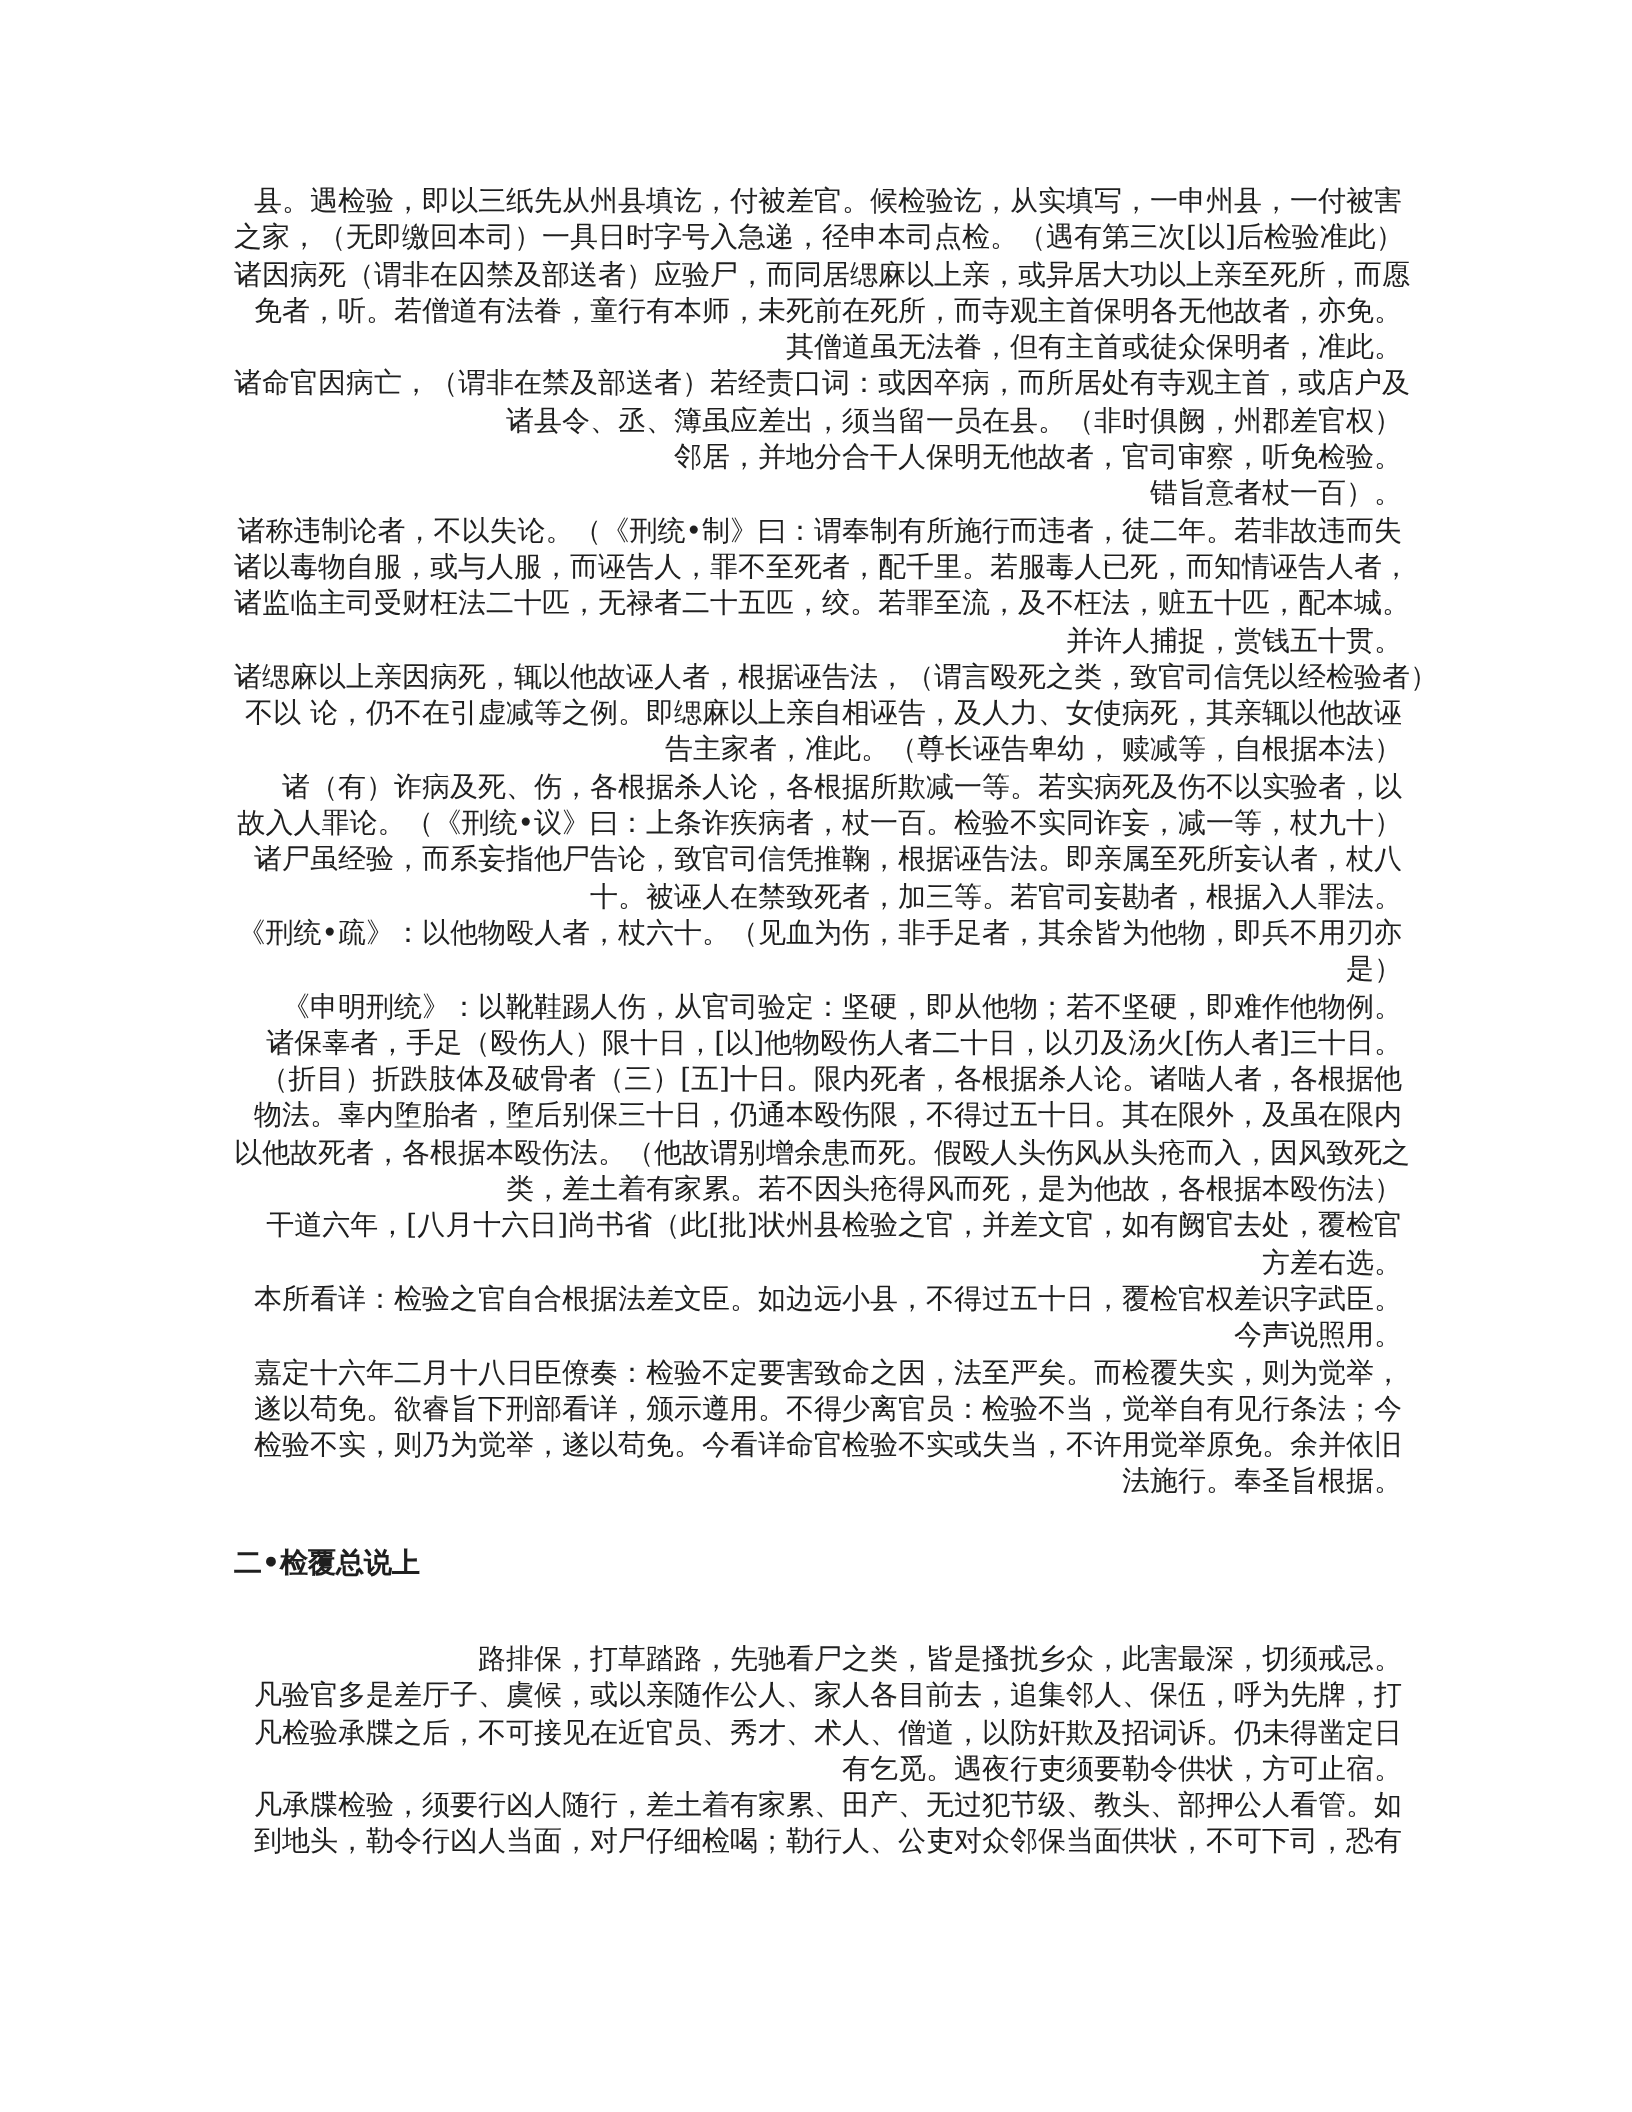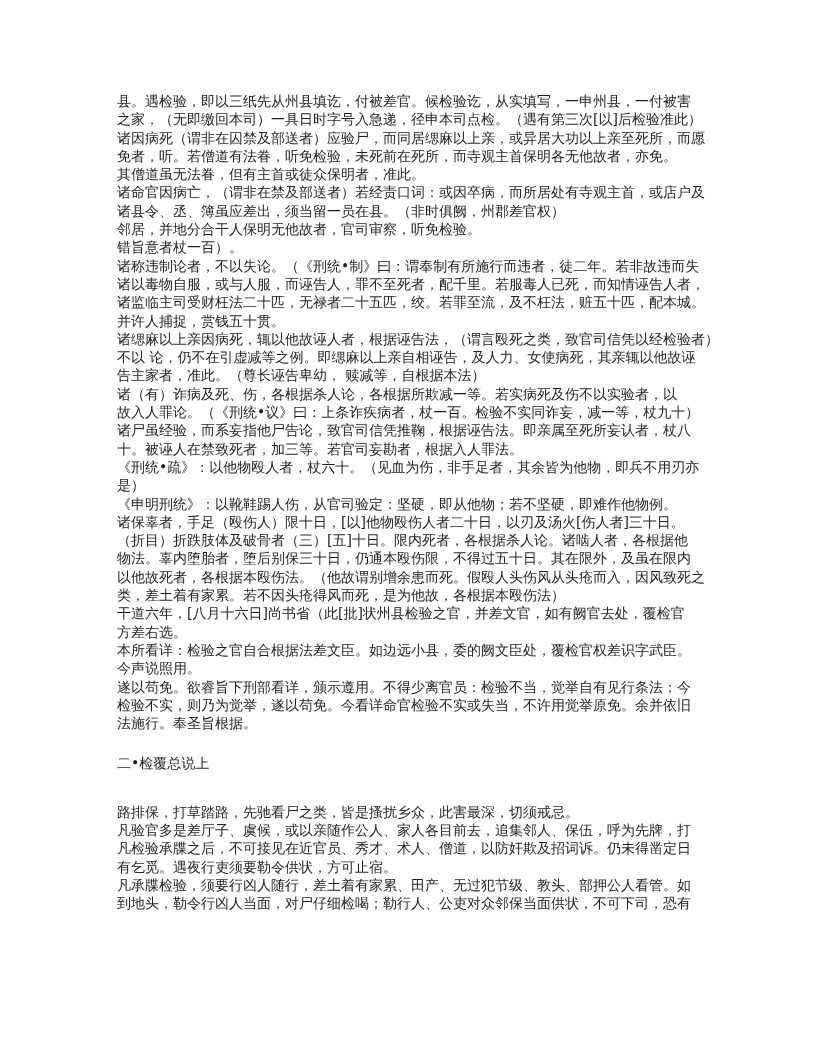--- a/index.html
+++ b/index.html
@@ -22,40 +22,41 @@
     top: 92px;
     width: 584px;
   }
   .textblock {
     font-size: 14px;
     line-height: 18.3px;
   }
   .line {
     white-space: pre;   
     height: 18.3px;
+    text-align: right;
   }
   .heading {
     font-size: 14px;
-    font-weight: normal;
+    font-weight: bold;
     line-height: 18.3px;
     margin: 22px 0 30px 0;
     white-space: pre;
   }
 </style>
 </head>
 <body>
 
 <div class="page">
   <div class="content">
 
     <div class="textblock">
         <div class="line">县。遇检验，即以三纸先从州县填讫，付被差官。候检验讫，从实填写，一申州县，一付被害</div>
         <div class="line">之家，（无即缴回本司）一具日时字号入急递，径申本司点检。（遇有第三次[以]后检验准此）</div>
         <div class="line">诸因病死（谓非在囚禁及部送者）应验尸，而同居缌麻以上亲，或异居大功以上亲至死所，而愿</div>
-        <div class="line">免者，听。若僧道有法眷，听免检验，未死前在死所，而寺观主首保明各无他故者，亦免。</div>
+        <div class="line">免者，听。若僧道有法眷，童行有本师，未死前在死所，而寺观主首保明各无他故者，亦免。</div>
         <div class="line">其僧道虽无法眷，但有主首或徒众保明者，准此。</div>
         <div class="line">诸命官因病亡，（谓非在禁及部送者）若经责口词：或因卒病，而所居处有寺观主首，或店户及</div>
         <div class="line">诸县令、丞、簿虽应差出，须当留一员在县。（非时俱阙，州郡差官权）</div>
         <div class="line">邻居，并地分合干人保明无他故者，官司审察，听免检验。</div>
         <div class="line">错旨意者杖一百）。</div>
         <div class="line">诸称违制论者，不以失论。（《刑统•制》曰：谓奉制有所施行而违者，徒二年。若非故违而失</div>
         <div class="line">诸以毒物自服，或与人服，而诬告人，罪不至死者，配千里。若服毒人已死，而知情诬告人者，</div>
         <div class="line">诸监临主司受财枉法二十匹，无禄者二十五匹，绞。若罪至流，及不枉法，赃五十匹，配本城。</div>
         <div class="line">并许人捕捉，赏钱五十贯。</div>
         <div class="line">诸缌麻以上亲因病死，辄以他故诬人者，根据诬告法，（谓言殴死之类，致官司信凭以经检验者）</div>
@@ -68,22 +69,23 @@
         <div class="line">《刑统•疏》：以他物殴人者，杖六十。（见血为伤，非手足者，其余皆为他物，即兵不用刃亦</div>
         <div class="line">是）</div>
         <div class="line">《申明刑统》：以靴鞋踢人伤，从官司验定：坚硬，即从他物；若不坚硬，即难作他物例。</div>
         <div class="line">诸保辜者，手足（殴伤人）限十日，[以]他物殴伤人者二十日，以刃及汤火[伤人者]三十日。</div>
         <div class="line">（折目）折跌肢体及破骨者（三）[五]十日。限内死者，各根据杀人论。诸啮人者，各根据他</div>
         <div class="line">物法。辜内堕胎者，堕后别保三十日，仍通本殴伤限，不得过五十日。其在限外，及虽在限内</div>
         <div class="line">以他故死者，各根据本殴伤法。（他故谓别增余患而死。假殴人头伤风从头疮而入，因风致死之</div>
         <div class="line">类，差土着有家累。若不因头疮得风而死，是为他故，各根据本殴伤法）</div>
         <div class="line">干道六年，[八月十六日]尚书省（此[批]状州县检验之官，并差文官，如有阙官去处，覆检官</div>
         <div class="line">方差右选。</div>
-        <div class="line">本所看详：检验之官自合根据法差文臣。如边远小县，委的阙文臣处，覆检官权差识字武臣。</div>
+        <div class="line">本所看详：检验之官自合根据法差文臣。如边远小县，不得过五十日，覆检官权差识字武臣。</div>
         <div class="line">今声说照用。</div>
+        <div class="line">嘉定十六年二月十八日臣僚奏：检验不定要害致命之因，法至严矣。而检覆失实，则为觉举，</div>
         <div class="line">遂以苟免。欲睿旨下刑部看详，颁示遵用。不得少离官员：检验不当，觉举自有见行条法；今</div>
         <div class="line">检验不实，则乃为觉举，遂以苟免。今看详命官检验不实或失当，不许用觉举原免。余并依旧</div>
         <div class="line">法施行。奉圣旨根据。</div>
       </div>
 
     <div class="heading">二•检覆总说上</div>
 
     <div class="textblock">
         <div class="line">路排保，打草踏路，先驰看尸之类，皆是搔扰乡众，此害最深，切须戒忌。</div>
         <div class="line">凡验官多是差厅子、虞候，或以亲随作公人、家人各目前去，追集邻人、保伍，呼为先牌，打</div>

